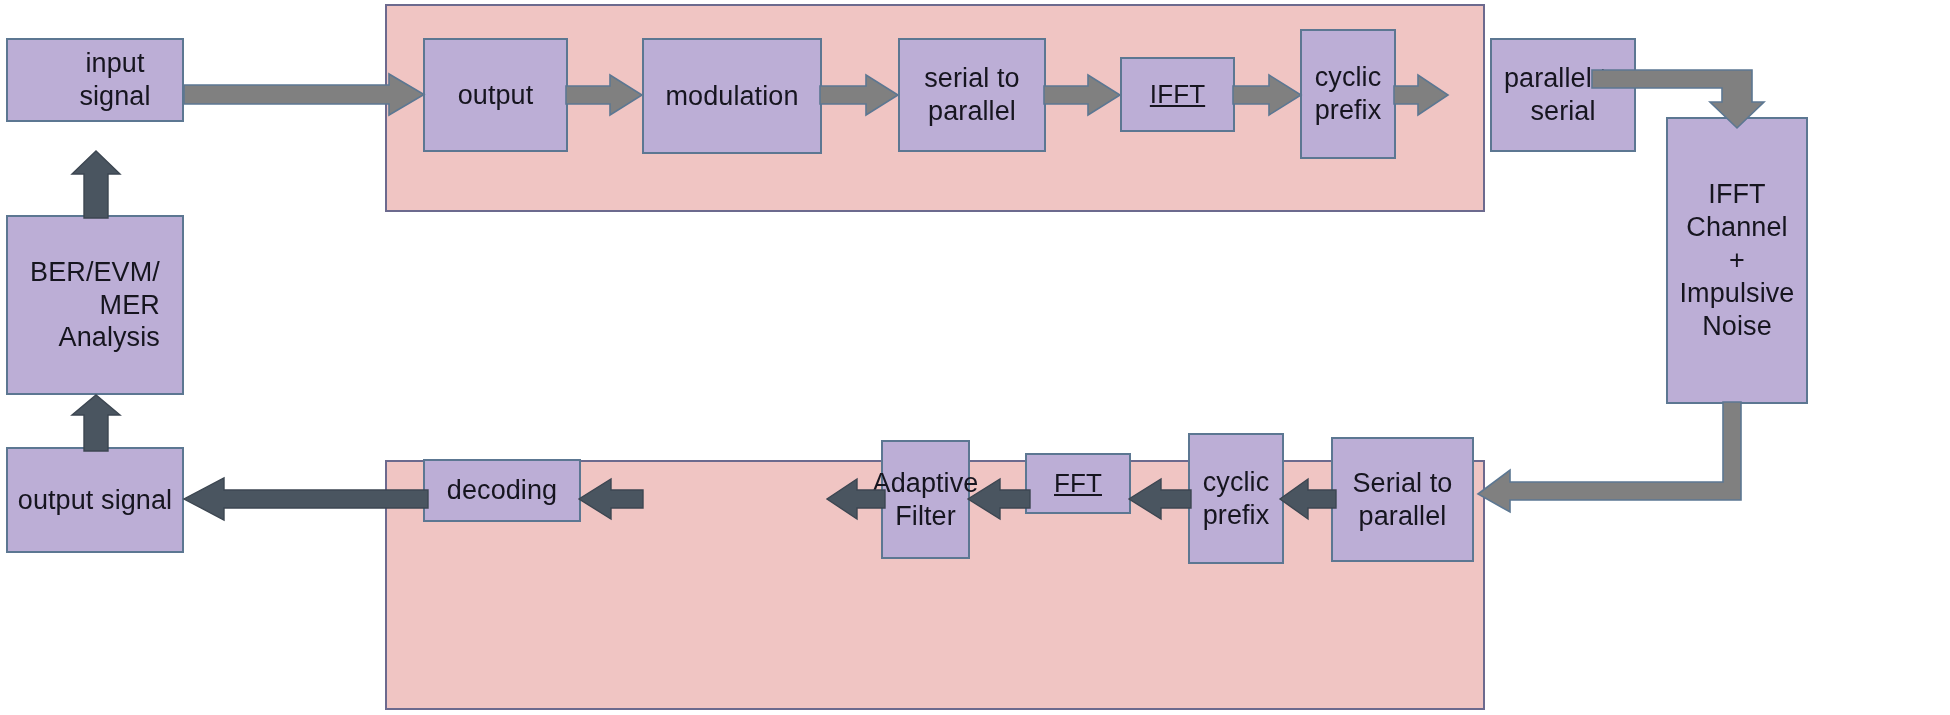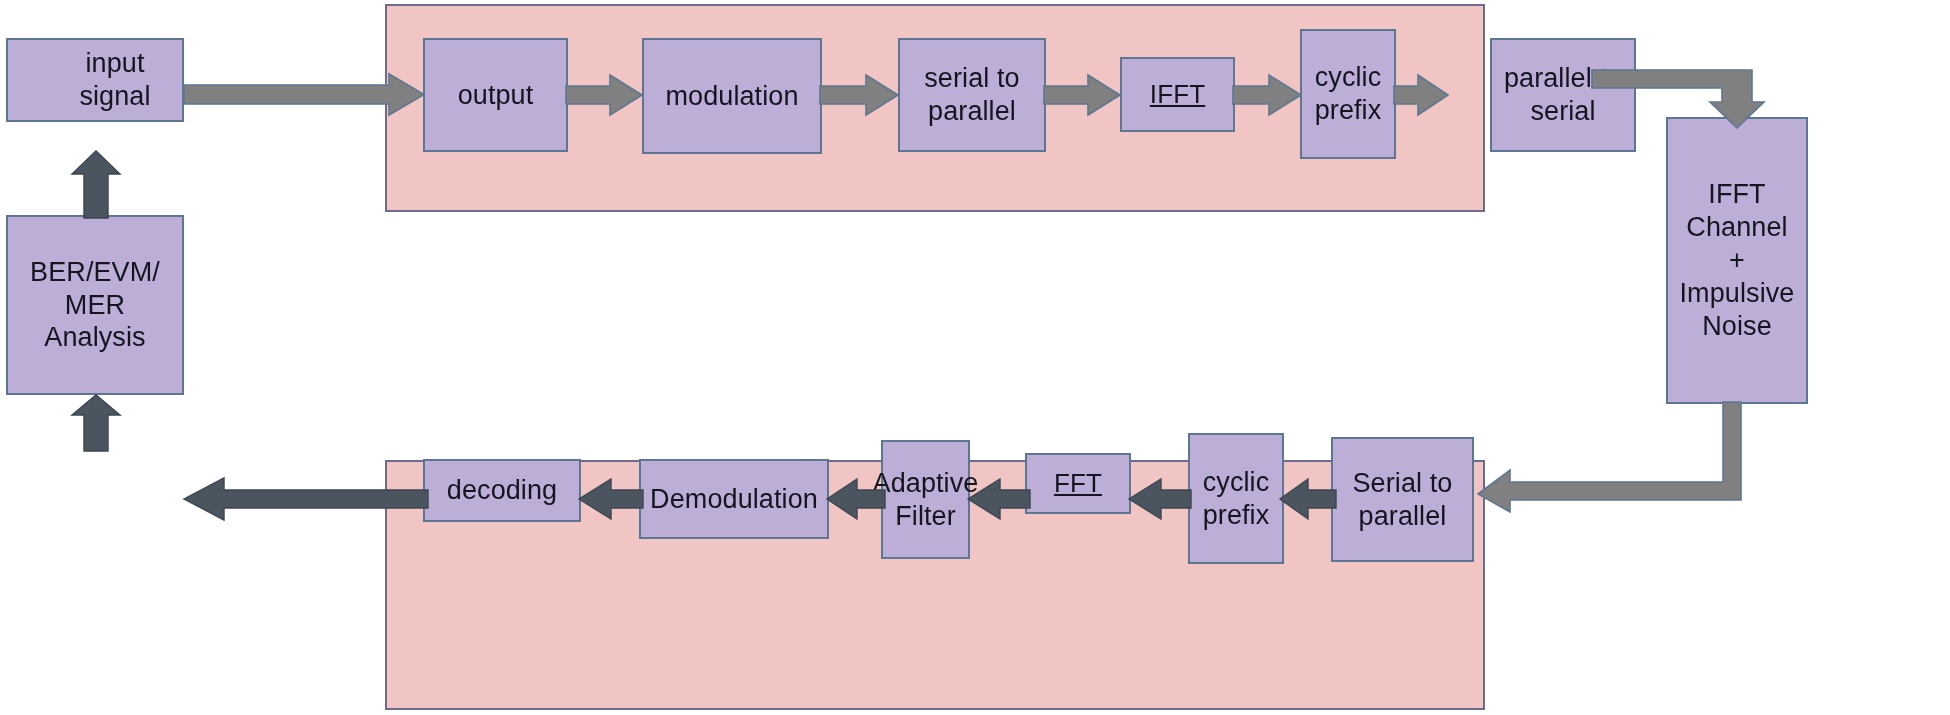--- a/index.html
+++ b/index.html
@@ -74,28 +74,28 @@
 
   <div class="block" style="left:1446px; top:38px; width:146px; height:114px;margin-left:44px;">parallel to
 serial</div>
 
   <div class="block" style="left:1666px; top:117px; width:142px; height:287px;">IFFT
 Channel
 +
 Impulsive
 Noise</div>
 
-  <div class="block" style="left:6px; top:215px; width:178px; height:180px;">BER/EVM/
+  <div class="block" style="left:6px; top:215px; width:178px; height:180px;text-align:right;">BER/EVM/
 MER
 Analysis</div>
 
+  <div class="block" style="left:6px; top:447px; width:178px; height:106px;">output signal</div>
 
   <div class="block" style="left:423px; top:459px; width:158px; height:63px;">decoding</div>
 
-  <div class="block" style="left:639px; top:459px; width:190px; height:80px;">Demodulation</div>
 
   <div class="block" style="left:881px; top:440px; width:89px; height:119px;">Adaptive
 Filter</div>
 
   <div class="block small" style="left:1025px; top:453px; width:106px; height:61px;">FFT</div>
 
   <div class="block" style="left:1188px; top:433px; width:96px; height:131px;">cyclic
 prefix</div>
 
   <div class="block" style="left:1331px; top:437px; width:143px; height:125px;">Serial to

